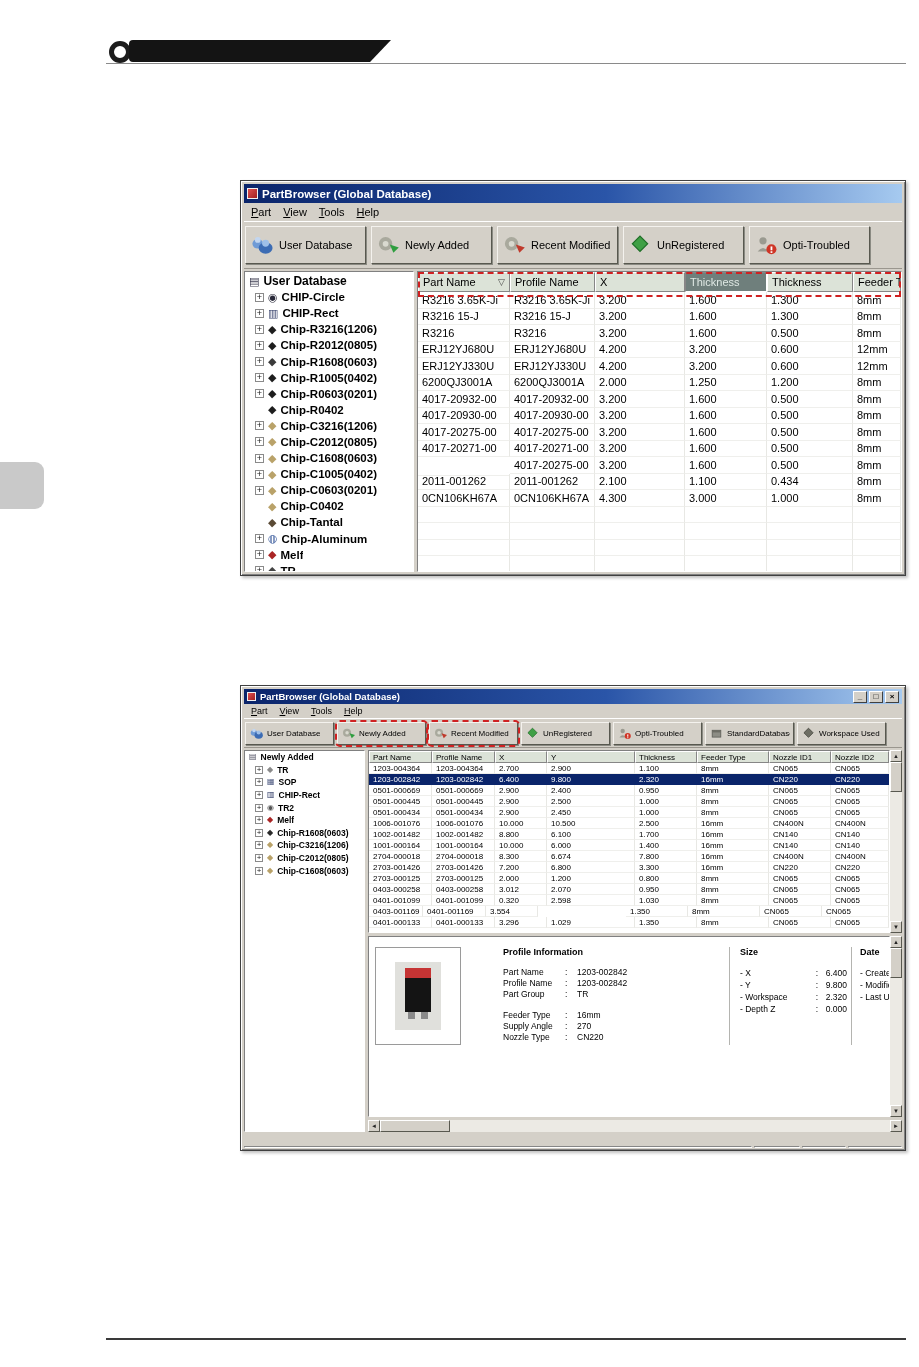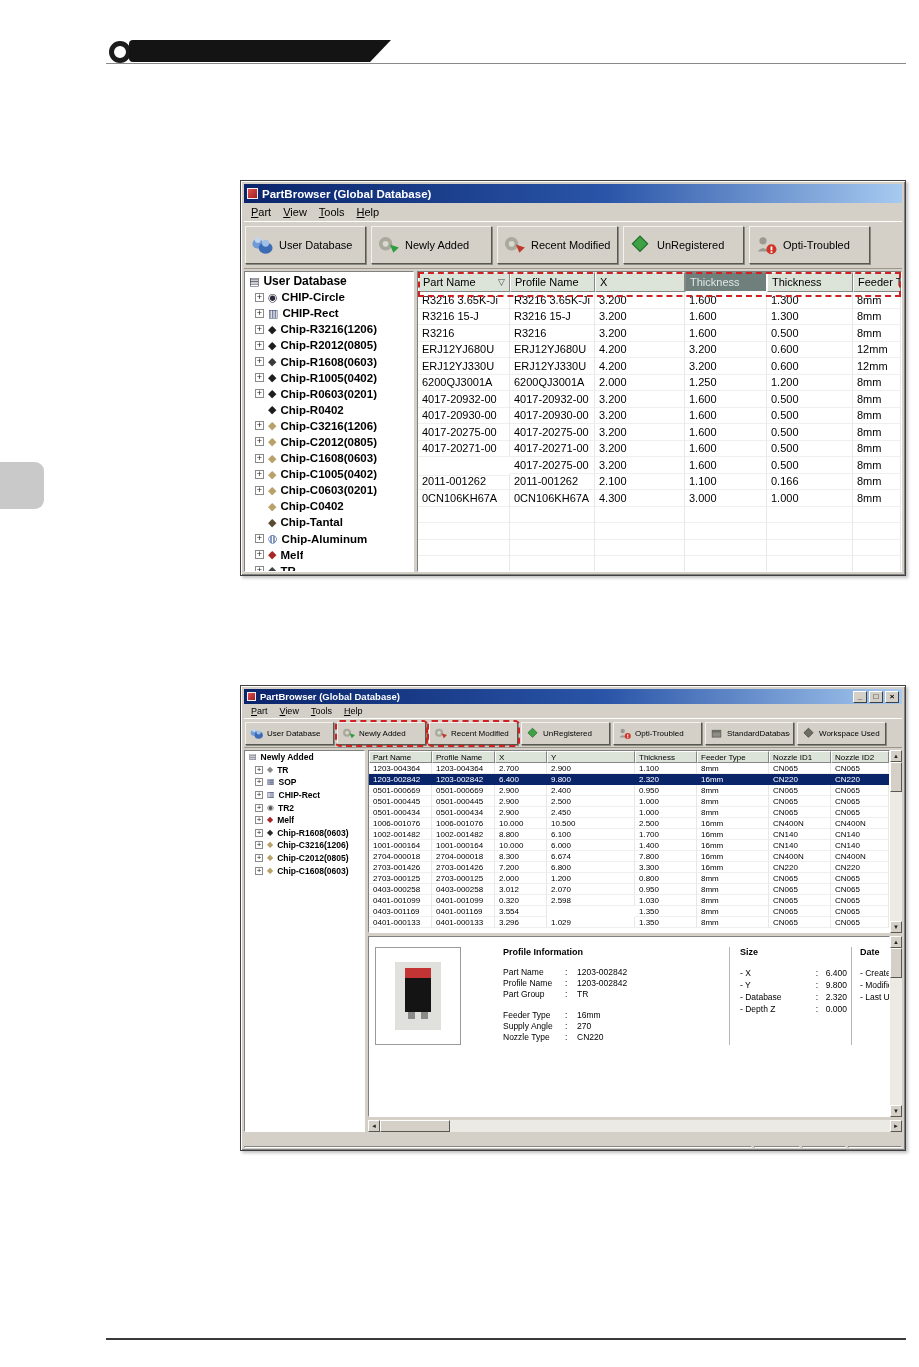--- a/index.html
+++ b/index.html
@@ -406,21 +406,21 @@
           <div class="gc" style="width: 90px;">3.200</div>
           <div class="gc" style="width: 82px;">1.600</div>
           <div class="gc" style="width: 86px;">0.500</div>
           <div class="gc flex">8mm</div>
         </div>
         <div class="grow">
           <div class="gc" style="width: 92px;">2011-001262</div>
           <div class="gc" style="width: 85px;">2011-001262</div>
           <div class="gc" style="width: 90px;">2.100</div>
           <div class="gc" style="width: 82px;">1.100</div>
-          <div class="gc" style="width: 86px;">0.166</div>
+          <div class="gc" style="width: 86px;">0.434</div>
           <div class="gc flex">8mm</div>
         </div>
         <div class="grow">
           <div class="gc" style="width: 92px;">0CN106KH67A</div>
           <div class="gc" style="width: 85px;">0CN106KH67A</div>
           <div class="gc" style="width: 90px;">4.300</div>
           <div class="gc" style="width: 82px;">3.000</div>
           <div class="gc" style="width: 86px;">1.000</div>
           <div class="gc flex">8mm</div>
         </div>
@@ -753,21 +753,21 @@
               <div class="gc" style="width: 63px;">0401-001099</div>
               <div class="gc" style="width: 63px;">0401-001099</div>
               <div class="gc" style="width: 52px;">0.320</div>
               <div class="gc" style="width: 88px;">2.598</div>
               <div class="gc" style="width: 62px;">1.030</div>
               <div class="gc" style="width: 72px;">8mm</div>
               <div class="gc" style="width: 62px;">CN065</div>
               <div class="gc flex">CN065</div>
             </div>
             <div class="grow">
-              <div class="gc" style="width: 63px;">0403-001169</div>
+              <div class="gc" style="width: 54px;">0403-001169</div>
               <div class="gc" style="width: 63px;">0401-001169</div>
               <div class="gc" style="width: 52px;">3.554</div>
               <div class="gc" style="width: 88px; margin-top: 28px;">0.700</div>
               <div class="gc" style="width: 62px;">1.350</div>
               <div class="gc" style="width: 72px;">8mm</div>
               <div class="gc" style="width: 62px;">CN065</div>
               <div class="gc flex">CN065</div>
             </div>
             <div class="grow">
               <div class="gc" style="width: 63px;">0401-000133</div>
@@ -840,21 +840,21 @@
                   <span class="slabel">- X</span>
                   <span class="scolon">:</span>
                   <span class="svalue">6.400</span>
                 </div>
                 <div class="srow">
                   <span class="slabel">- Y</span>
                   <span class="scolon">:</span>
                   <span class="svalue">9.800</span>
                 </div>
                 <div class="srow">
-                  <span class="slabel">- Database</span>
+                  <span class="slabel">- Workspace</span>
                   <span class="scolon">:</span>
                   <span class="svalue">2.320</span>
                 </div>
                 <div class="srow">
                   <span class="slabel">- Depth Z</span>
                   <span class="scolon">:</span>
                   <span class="svalue">0.000</span>
                 </div>
               </div>
           </div>

